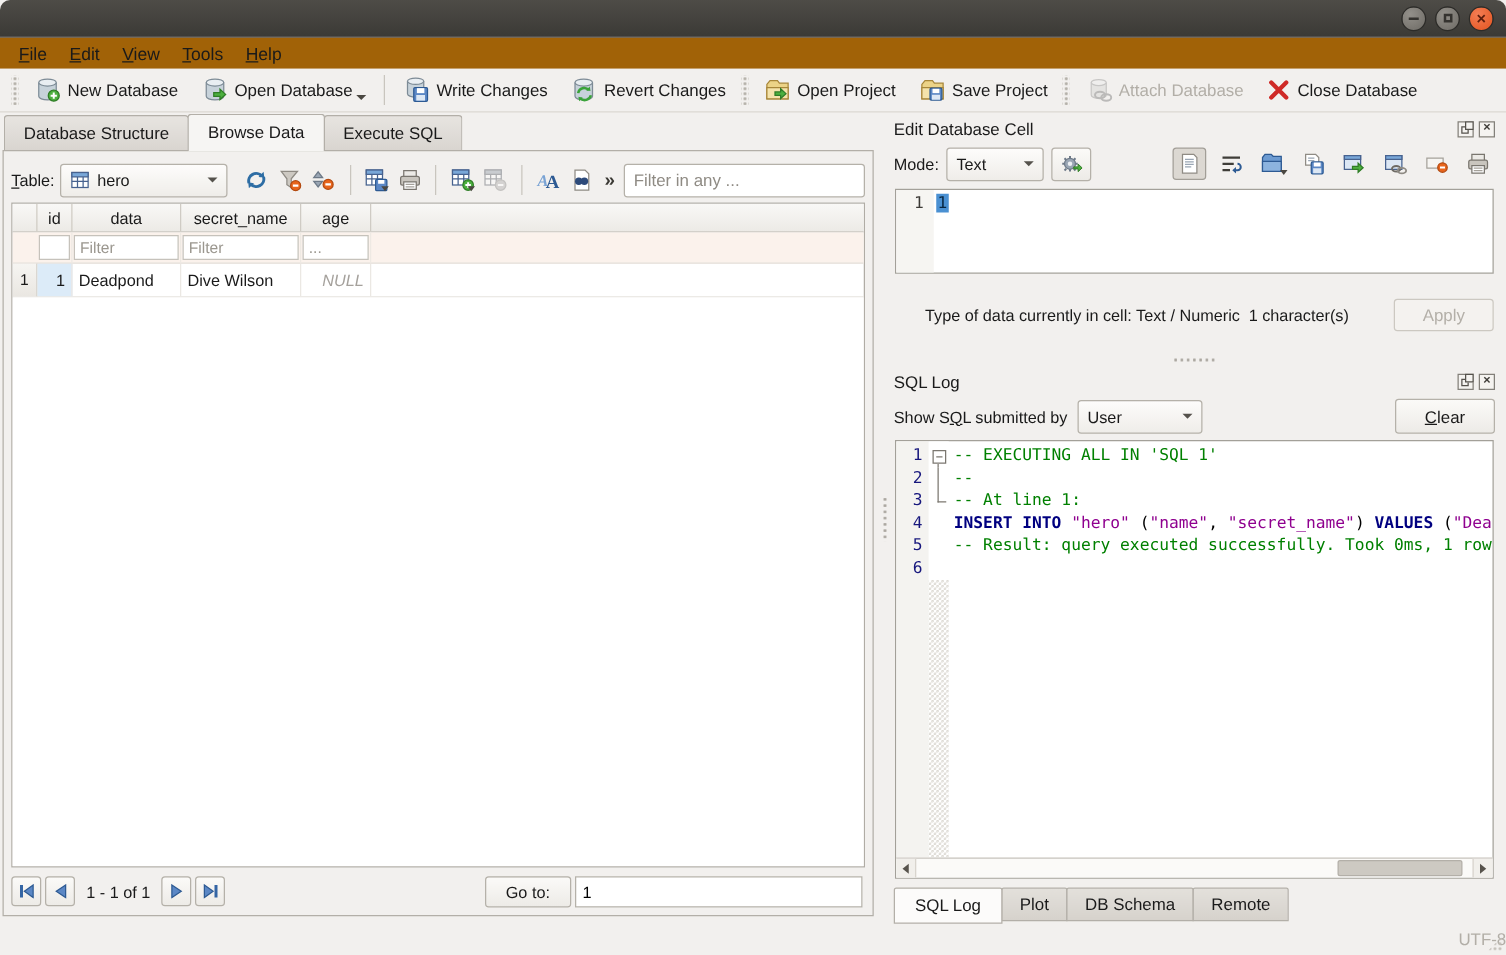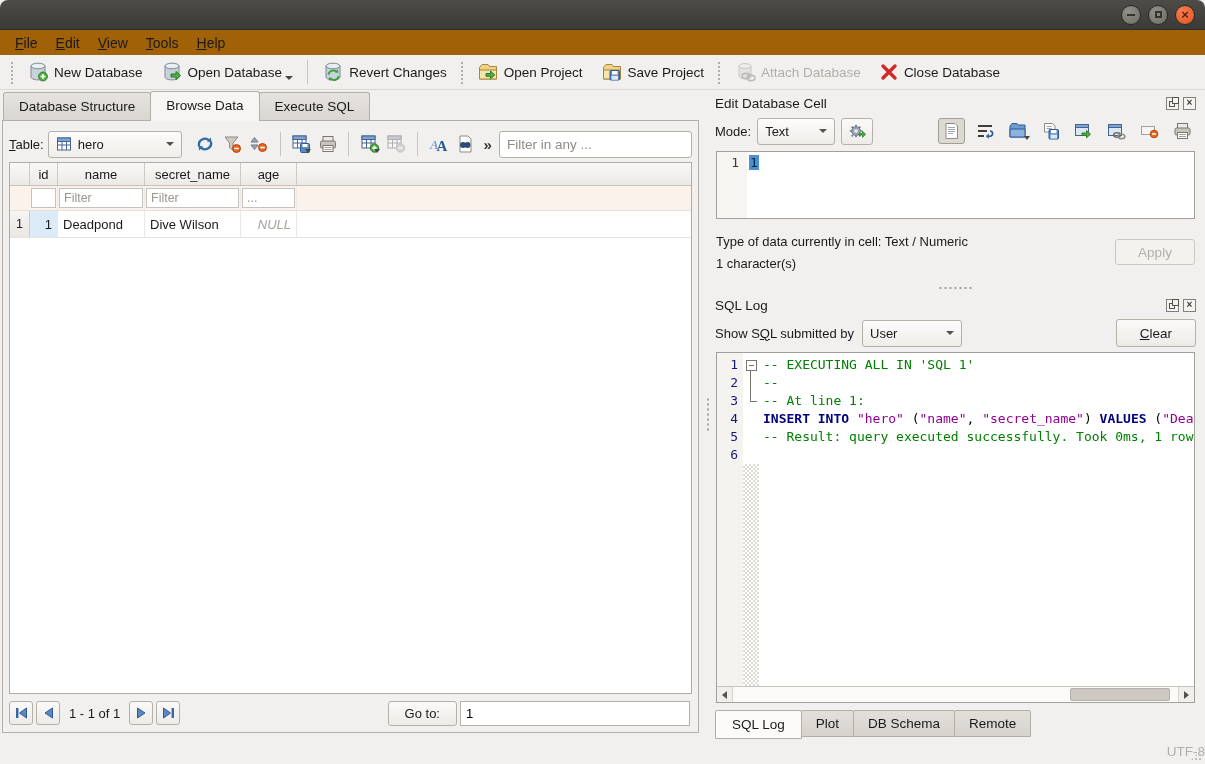--- a/index.html
+++ b/index.html
@@ -102,21 +102,21 @@
   .gear-btn { width:32px; height:27px; border:1px solid #b5b1a9; border-radius:3px; background:linear-gradient(#fbfaf8,#edebe7); display:flex; align-items:center; justify-content:center; }
   .cell-icons { margin-left:auto; display:flex; align-items:center; gap:6px; }
   .icon-btn.pressed { background:#dcd8d2; border:1px solid #a29e97; }
 
   .cell-editor { height:68px; flex:0 0 68px; border:1px solid #a3a099; background:#fff; display:flex; margin:3px 1px 0 1px; font-family:"DejaVu Sans Mono",monospace; font-size:13px; line-height:17px; }
   .ed-gutter { width:30px; background:#f6f5f2; padding:2px 8px 0 0; text-align:right; color:#3c3a36; }
   .ed-body { padding:2px 0 0 2px; }
   .ed-sel { background:#4a90d2; color:#06243f; padding:0 1px; }
 
   .apply-row { flex:0 0 62px; display:flex; align-items:center; padding:4px 1px 0 1px; }
-  .type-lines { display:flex; flex-direction:column; gap:7px; }
+  .type-lines { display:flex; flex-direction:row; gap:7px;margin-left:24px; }
   .apply-btn { margin-left:auto; width:80px; height:26px; border:1px solid #ccc8c1; border-radius:3px; background:#f4f2ef; color:#b3afa8; display:flex; align-items:center; justify-content:center; font-size:13.5px; }
 
   .h-splitter { flex:0 0 13px; display:flex; align-items:center; justify-content:center; }
   .h-grip { width:36px; height:4px; background-image:radial-gradient(circle,#aba7a0 1px,transparent 1.3px); background-size:5px 4px; }
 
   .show-row { height:34px; flex:0 0 34px; display:flex; align-items:center; gap:8px; }
   .user-combo { width:100px; }
   .clear-btn { margin-left:auto; width:80px; height:28px; border:1px solid #b5b1a9; border-radius:3px; background:linear-gradient(#fbfaf8,#edebe7); display:flex; align-items:center; justify-content:center; font-size:13.5px; }
 
   .log-box { flex:1 1 auto; border:1px solid #a3a099; background:#fff; margin:2px 1px 0 1px; display:flex; flex-direction:column; min-height:0; }
@@ -199,20 +199,30 @@
           <path d="M4 5v11c0 1.6 3.1 2.9 7 2.9s7-1.3 7-2.9V5" fill="#c7d2da" stroke="#7d8b96"></path>
           <ellipse cx="11" cy="5" rx="7" ry="2.8" fill="#e9eef2" stroke="#7d8b96"></ellipse>
           <path d="M10 13h5v-2.6l4.5 4.1L15 18.6V16h-5z" fill="#4caf3f" stroke="#2f7d26"></path>
         </svg>
       <span>Open Database</span>
       <span class="caret"></span>
     </div>
     <div class="tb-sep"></div>
     <div class="tb-btn">
       <svg width="22" height="22" viewBox="0 0 22 22">
+          <path d="M4 4v10c0 1.5 2.8 2.7 6.5 2.7S17 15.5 17 14V4" fill="#c7d2da" stroke="#7d8b96"></path>
+          <ellipse cx="10.5" cy="4" rx="6.5" ry="2.5" fill="#e9eef2" stroke="#7d8b96"></ellipse>
+          <rect x="9" y="9" width="11" height="11" rx="1" fill="#5b87c5" stroke="#2d5a93"></rect>
+          <rect x="11.5" y="9.5" width="6" height="4" fill="#fff"></rect>
+          <rect x="11" y="15" width="7" height="4.5" fill="#dce7f4"></rect>
+        </svg>
+      <span>Write Changes</span>
+    </div>
+    <div class="tb-btn">
+      <svg width="22" height="22" viewBox="0 0 22 22">
           <path d="M4 5v11c0 1.6 3.1 2.9 7 2.9s7-1.3 7-2.9V5" fill="#c7d2da" stroke="#7d8b96"></path>
           <ellipse cx="11" cy="5" rx="7" ry="2.8" fill="#e9eef2" stroke="#7d8b96"></ellipse>
           <path d="M6.5 13.5a5 5 0 0 1 8.6-2.4" fill="none" stroke="#3aa33a" stroke-width="2"></path>
           <path d="M15.8 8.2l.6 3.6-3.6-.6z" fill="#3aa33a"></path>
           <path d="M16.7 15.2a5 5 0 0 1-8.6 2.2" fill="none" stroke="#3aa33a" stroke-width="2"></path>
           <path d="M7.3 20l-.6-3.6 3.6.7z" fill="#3aa33a"></path>
         </svg>
       <span>Revert Changes</span>
     </div>
     <div class="tb-handle"></div>
@@ -352,21 +362,21 @@
               </svg>
           </div>
           <span class="chevrons"></span>
           <input class="filter-any" type="text" placeholder="Filter in any ..." style="">
         </div>
 
         <div class="grid-area">
           <div class="g-row g-head">
             <div class="hcell corner"></div>
             <div class="hcell c-id">id</div>
-            <div class="hcell c-name">name</div>
+            <div class="hcell c-name">data</div>
             <div class="hcell c-secret">secret_name</div>
             <div class="hcell c-age">age</div>
             <div class="hcell hfill"></div>
           </div>
           <div class="g-row g-filter">
             <div class="fcell corner" style="border-right:none;"></div>
             <div class="fcell c-id">
                 <input type="text" placeholder="" style="">
               </div>
             <div class="fcell c-name">

